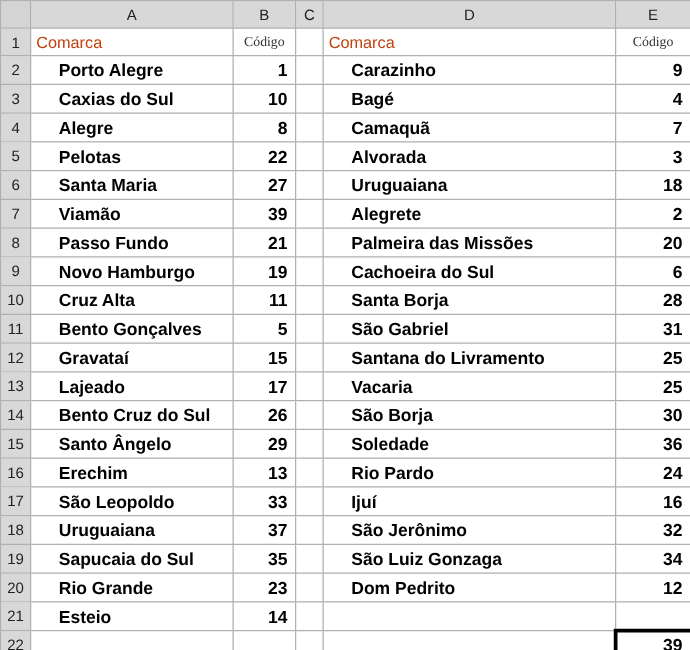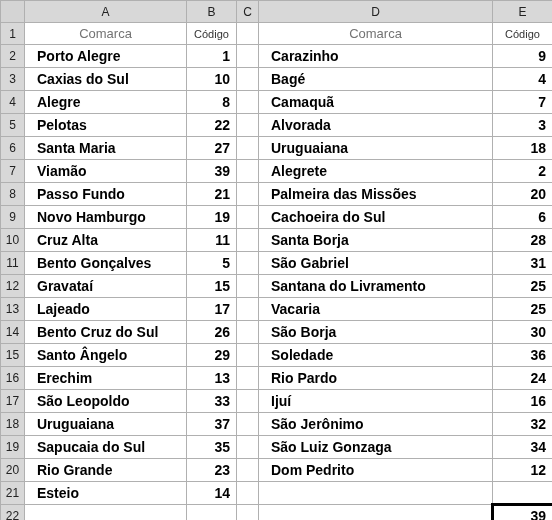--- a/index.html
+++ b/index.html
@@ -38,36 +38,37 @@
     font-size: 12px;
     color: #222;
   }
   .col-row { width: 24px; }
   .col-A { width: 162px; }
   .col-B { width: 50px; }
   .col-C { width: 22px; }
   .col-D { width: 234px; }
   .col-E { width: 60px; }
   .hdr-cell {
-    text-align: center;
+    text-align: left;
     font-weight: normal;
     font-size: 13px;
-    color: #737373;
+    color: #c2410c;
   }
   .hdr-small {
     text-align: center;
     font-weight: normal;
     font-size: 11px;
     color: #333;
+    font-family: Liberation Serif, serif;
   }
   .name {
     font-weight: bold;
     text-align: left;
     font-size: 14px;
-    padding-left: 12px;
+    padding-left: 22px;
   }
   .code {
     font-weight: bold;
     text-align: right;
     font-size: 14px;
     padding-right: 6px;
   }
   .empty { background: #fff; }
   .selected {
     outline: 3px solid #000;

